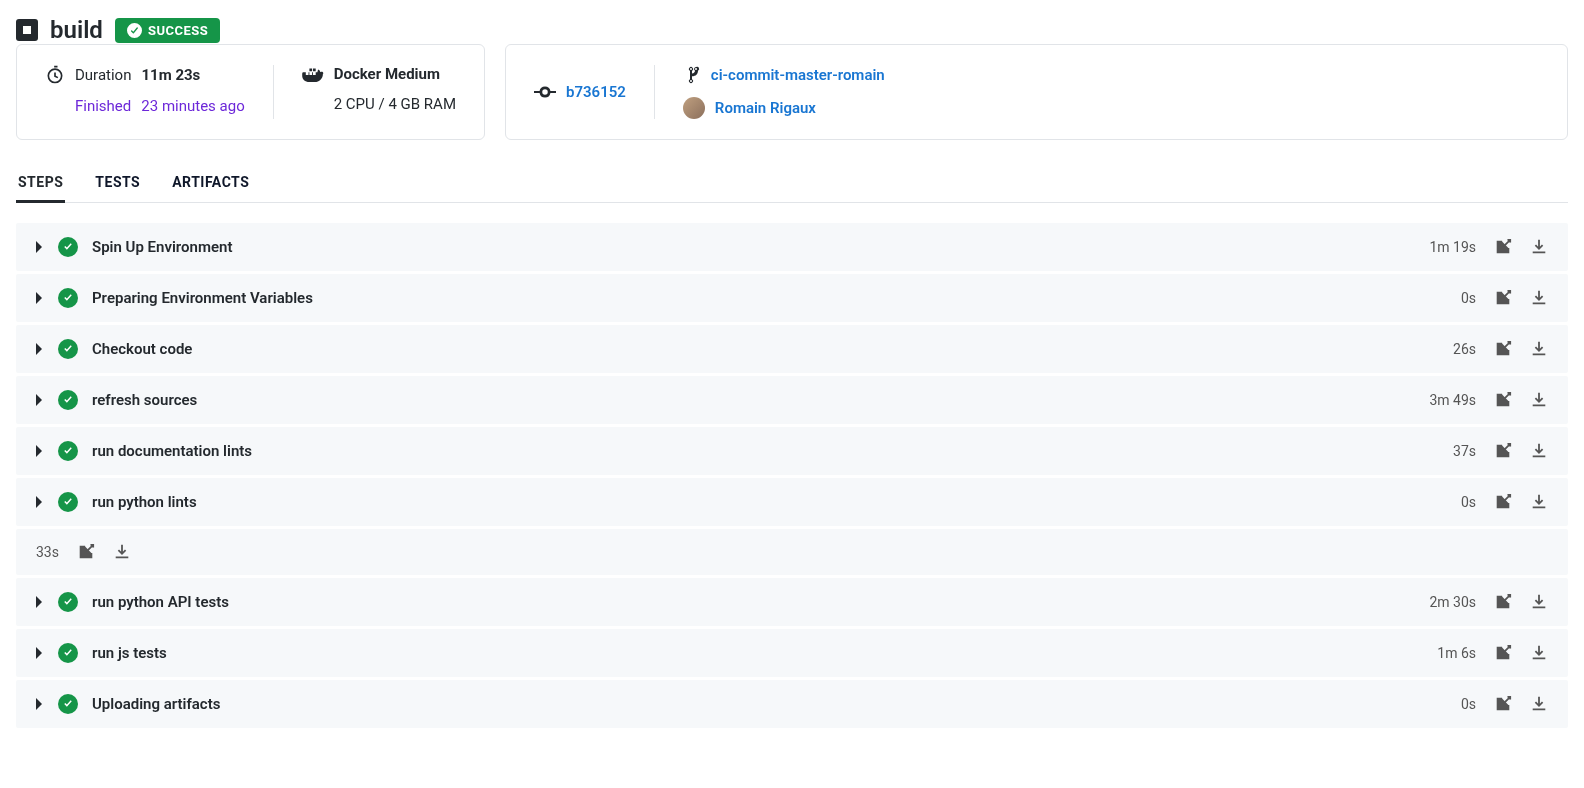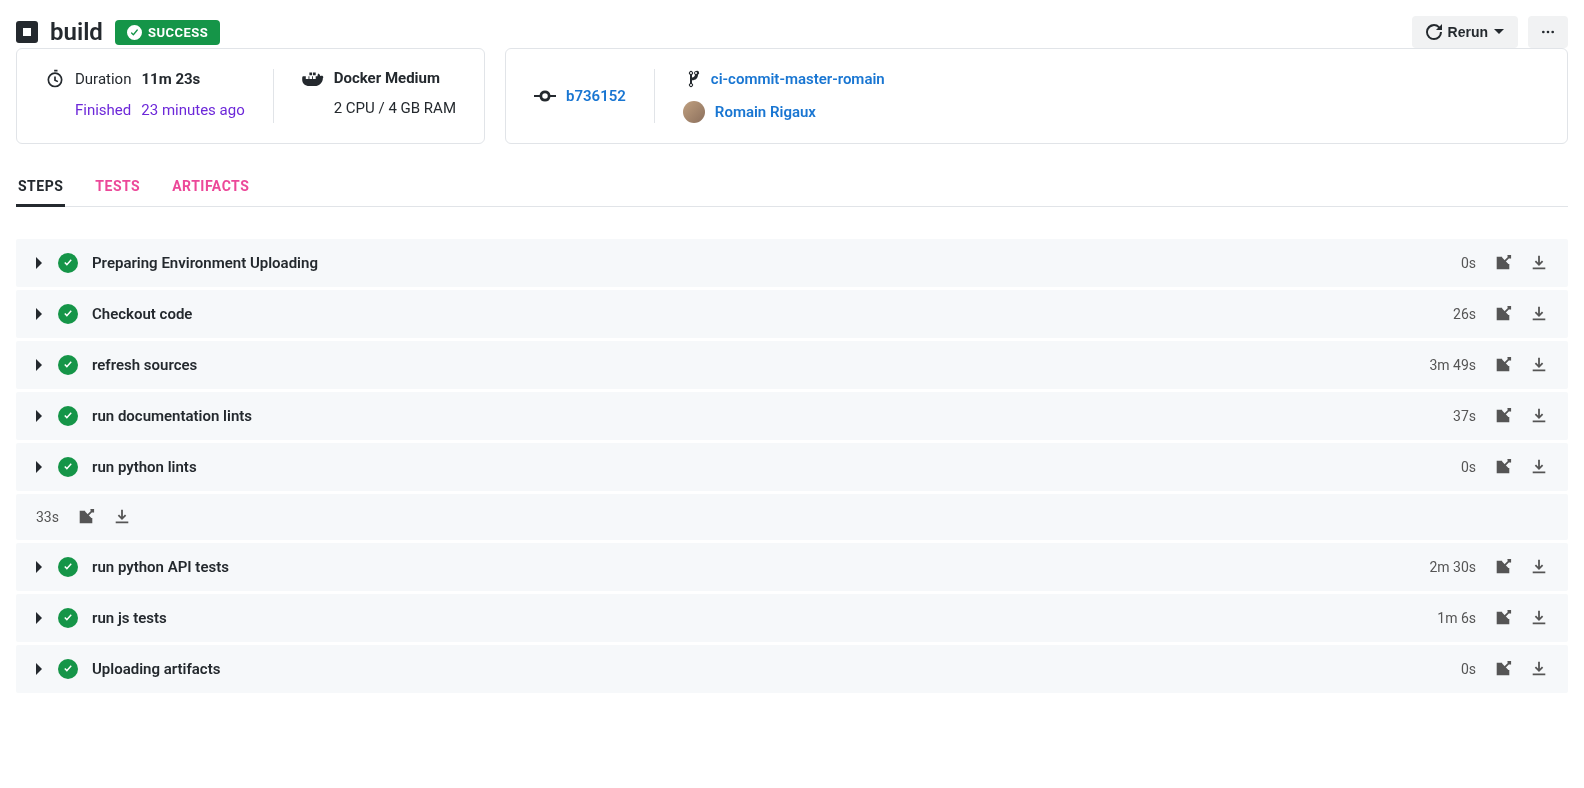--- a/index.html
+++ b/index.html
@@ -114,28 +114,28 @@
   width: 22px;
   height: 22px;
   border-radius: 50%;
   background: linear-gradient(135deg, #c0a080 0%, #8b6f5c 100%);
   display: inline-block;
 }
 .tabs {
   display: flex;
   gap: 28px;
   border-bottom: 1px solid #e1e4e8;
-  margin-bottom: 32px;
+  margin-bottom: 20px;
 }
 .tab {
   padding: 10px 2px;
   font-size: 14px;
   font-weight: 700;
   letter-spacing: 0.5px;
-  color: #ec4899;
+  color: #0f172a;
   cursor: pointer;
   border-bottom: 3px solid transparent;
   margin-bottom: -1px;
 }
 .tab.active {
   color: #24292e;
   border-bottom: 3px solid #24292e;
 }
 .steps-list {
   display: flex;
@@ -199,38 +199,20 @@
     <span class="icon-box"></span>
     <h1 class="build-title">build</h1>
     <span class="status-badge">
       <svg viewBox="0 0 16 16">
           <circle cx="8" cy="8" r="8" fill="#fff" opacity="0"></circle>
           <path fill="#fff" d="M8 0a8 8 0 100 16A8 8 0 008 0zm3.5 5.8l-4.2 5a.7.7 0 01-1 .06L4.4 9a.7.7 0 111-1l1.3 1.3 3.7-4.4a.7.7 0 111.1.9z"></path>
         </svg>
       <span>SUCCESS</span>
     </span>
   </div>
-  <div class="header-right">
-    <button class="btn">
-      <svg width="16" height="16" viewBox="0 0 16 16">
-          <path fill="currentColor" d="M13.6 2.4A7.9 7.9 0 008 0a8 8 0 108 8h-2a6 6 0 11-1.8-4.2L10 6h6V0l-2.4 2.4z"></path>
-        </svg>
-      <span>Rerun</span>
-      <svg width="10" height="10" viewBox="0 0 10 10">
-          <path fill="currentColor" d="M0 2l5 5 5-5z"></path>
-        </svg>
-    </button>
-    <button class="btn btn-more">
-      <svg width="18" height="4" viewBox="0 0 18 4">
-          <circle cx="2" cy="2" r="2" fill="currentColor"></circle>
-          <circle cx="9" cy="2" r="2" fill="currentColor"></circle>
-          <circle cx="16" cy="2" r="2" fill="currentColor"></circle>
-        </svg>
-    </button>
-  </div>
 </div>
 
 <div class="info-cards">
   <div class="card card-left">
     <div class="info-block">
       <div class="info-row">
         <svg width="20" height="20" viewBox="0 0 24 24">
             <path fill="currentColor" d="M12 4a9 9 0 109 9 9 9 0 00-9-9zm0 16a7 7 0 117-7 7 7 0 01-7 7zm1-11h-2v5l4 2 .9-1.5L13 13zm-2-8h4v2h-4z"></path>
           </svg>
         <span class="label-part">Duration</span>
@@ -290,21 +272,47 @@
     <div class="step-row">
       <div class="step-left">
         <span class="chevron"><svg viewBox="0 0 8 12" width="8" height="12">
             <path fill="currentColor" d="M0 0l6 6-6 6z"></path>
           </svg></span>
         <span class="check-circle">
           <svg viewBox="0 0 16 16">
             <path fill="#fff" d="M6.5 11.5L3 8l1.4-1.4 2.1 2.1L11.6 3 13 4.4z"></path>
           </svg>
         </span>
-        <span class="step-name">Preparing Environment Uploading</span>
+        <span class="step-name">Spin Up Environment</span>
+      </div>
+      <div class="step-right">
+        <span class="step-duration">1m 19s</span>
+        <span class="step-action">
+          <svg viewBox="0 0 20 20">
+            <path fill="currentColor" d="M15 2h3v3M18 2l-7 7M9 4H4v12h12v-5" stroke="currentColor" stroke-width="2"></path>
+          </svg>
+        </span>
+        <span class="step-action">
+          <svg viewBox="0 0 20 20">
+            <path fill="none" stroke="currentColor" stroke-width="2" d="M10 2v10m-4-4l4 4 4-4M3 16h14"></path>
+          </svg>
+        </span>
+      </div>
+    </div>
+    <div class="step-row">
+      <div class="step-left">
+        <span class="chevron"><svg viewBox="0 0 8 12" width="8" height="12">
+            <path fill="currentColor" d="M0 0l6 6-6 6z"></path>
+          </svg></span>
+        <span class="check-circle">
+          <svg viewBox="0 0 16 16">
+            <path fill="#fff" d="M6.5 11.5L3 8l1.4-1.4 2.1 2.1L11.6 3 13 4.4z"></path>
+          </svg>
+        </span>
+        <span class="step-name">Preparing Environment Variables</span>
       </div>
       <div class="step-right">
         <span class="step-duration">0s</span>
         <span class="step-action">
           <svg viewBox="0 0 20 20">
             <path fill="currentColor" d="M15 2h3v3M18 2l-7 7M9 4H4v12h12v-5" stroke="currentColor" stroke-width="2"></path>
           </svg>
         </span>
         <span class="step-action">
           <svg viewBox="0 0 20 20">

